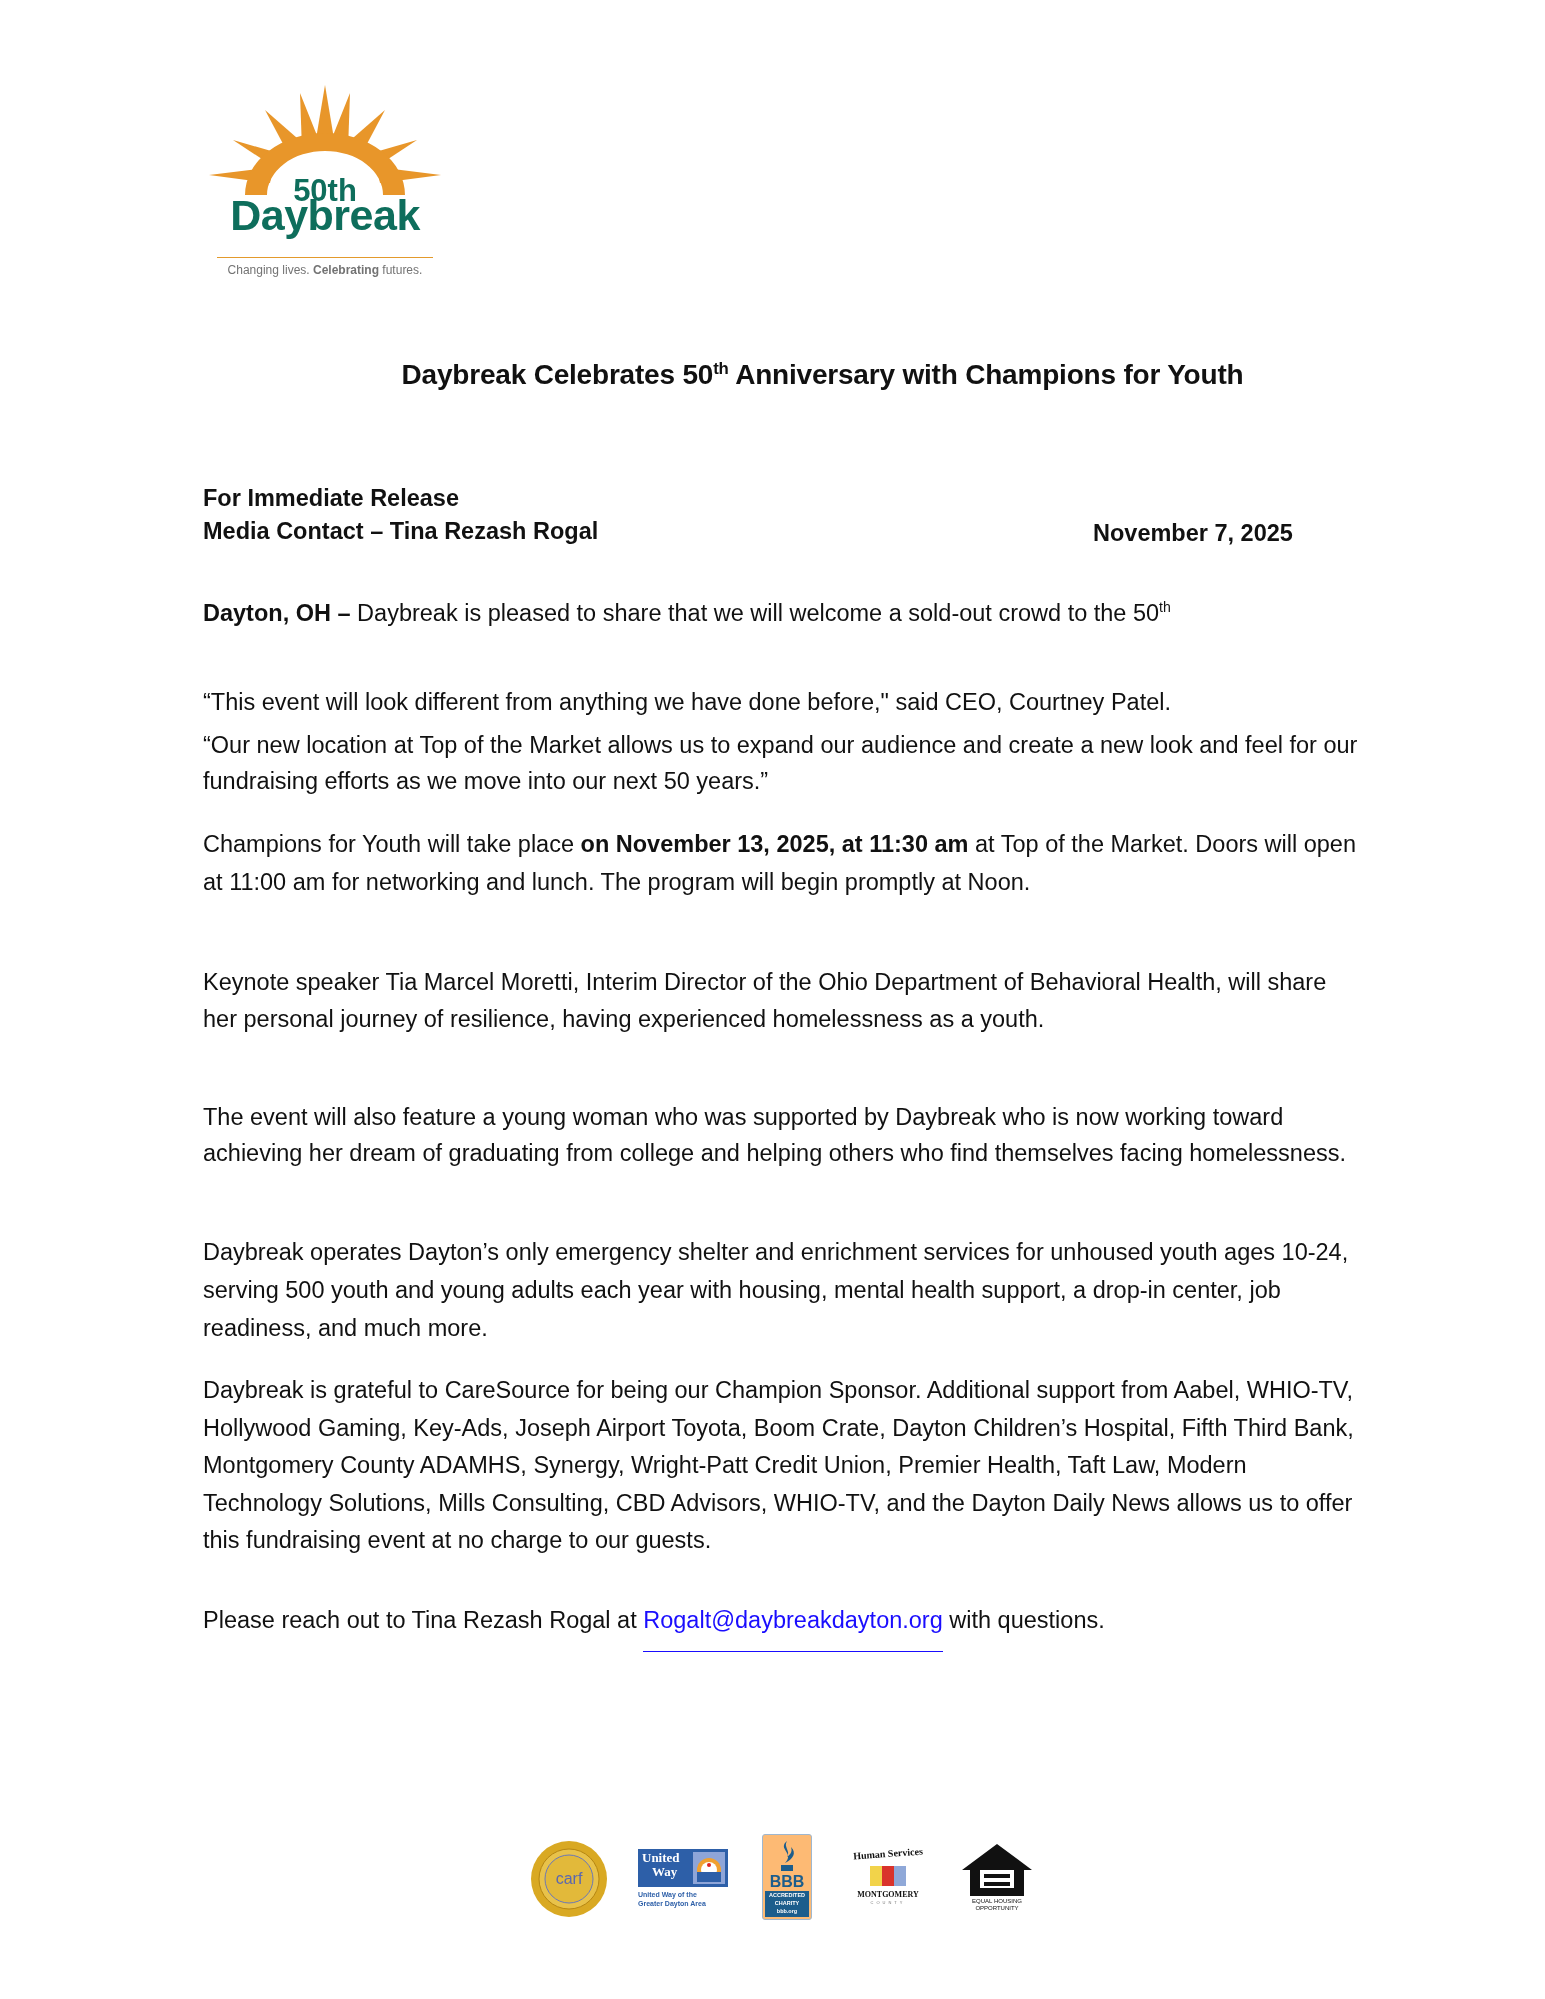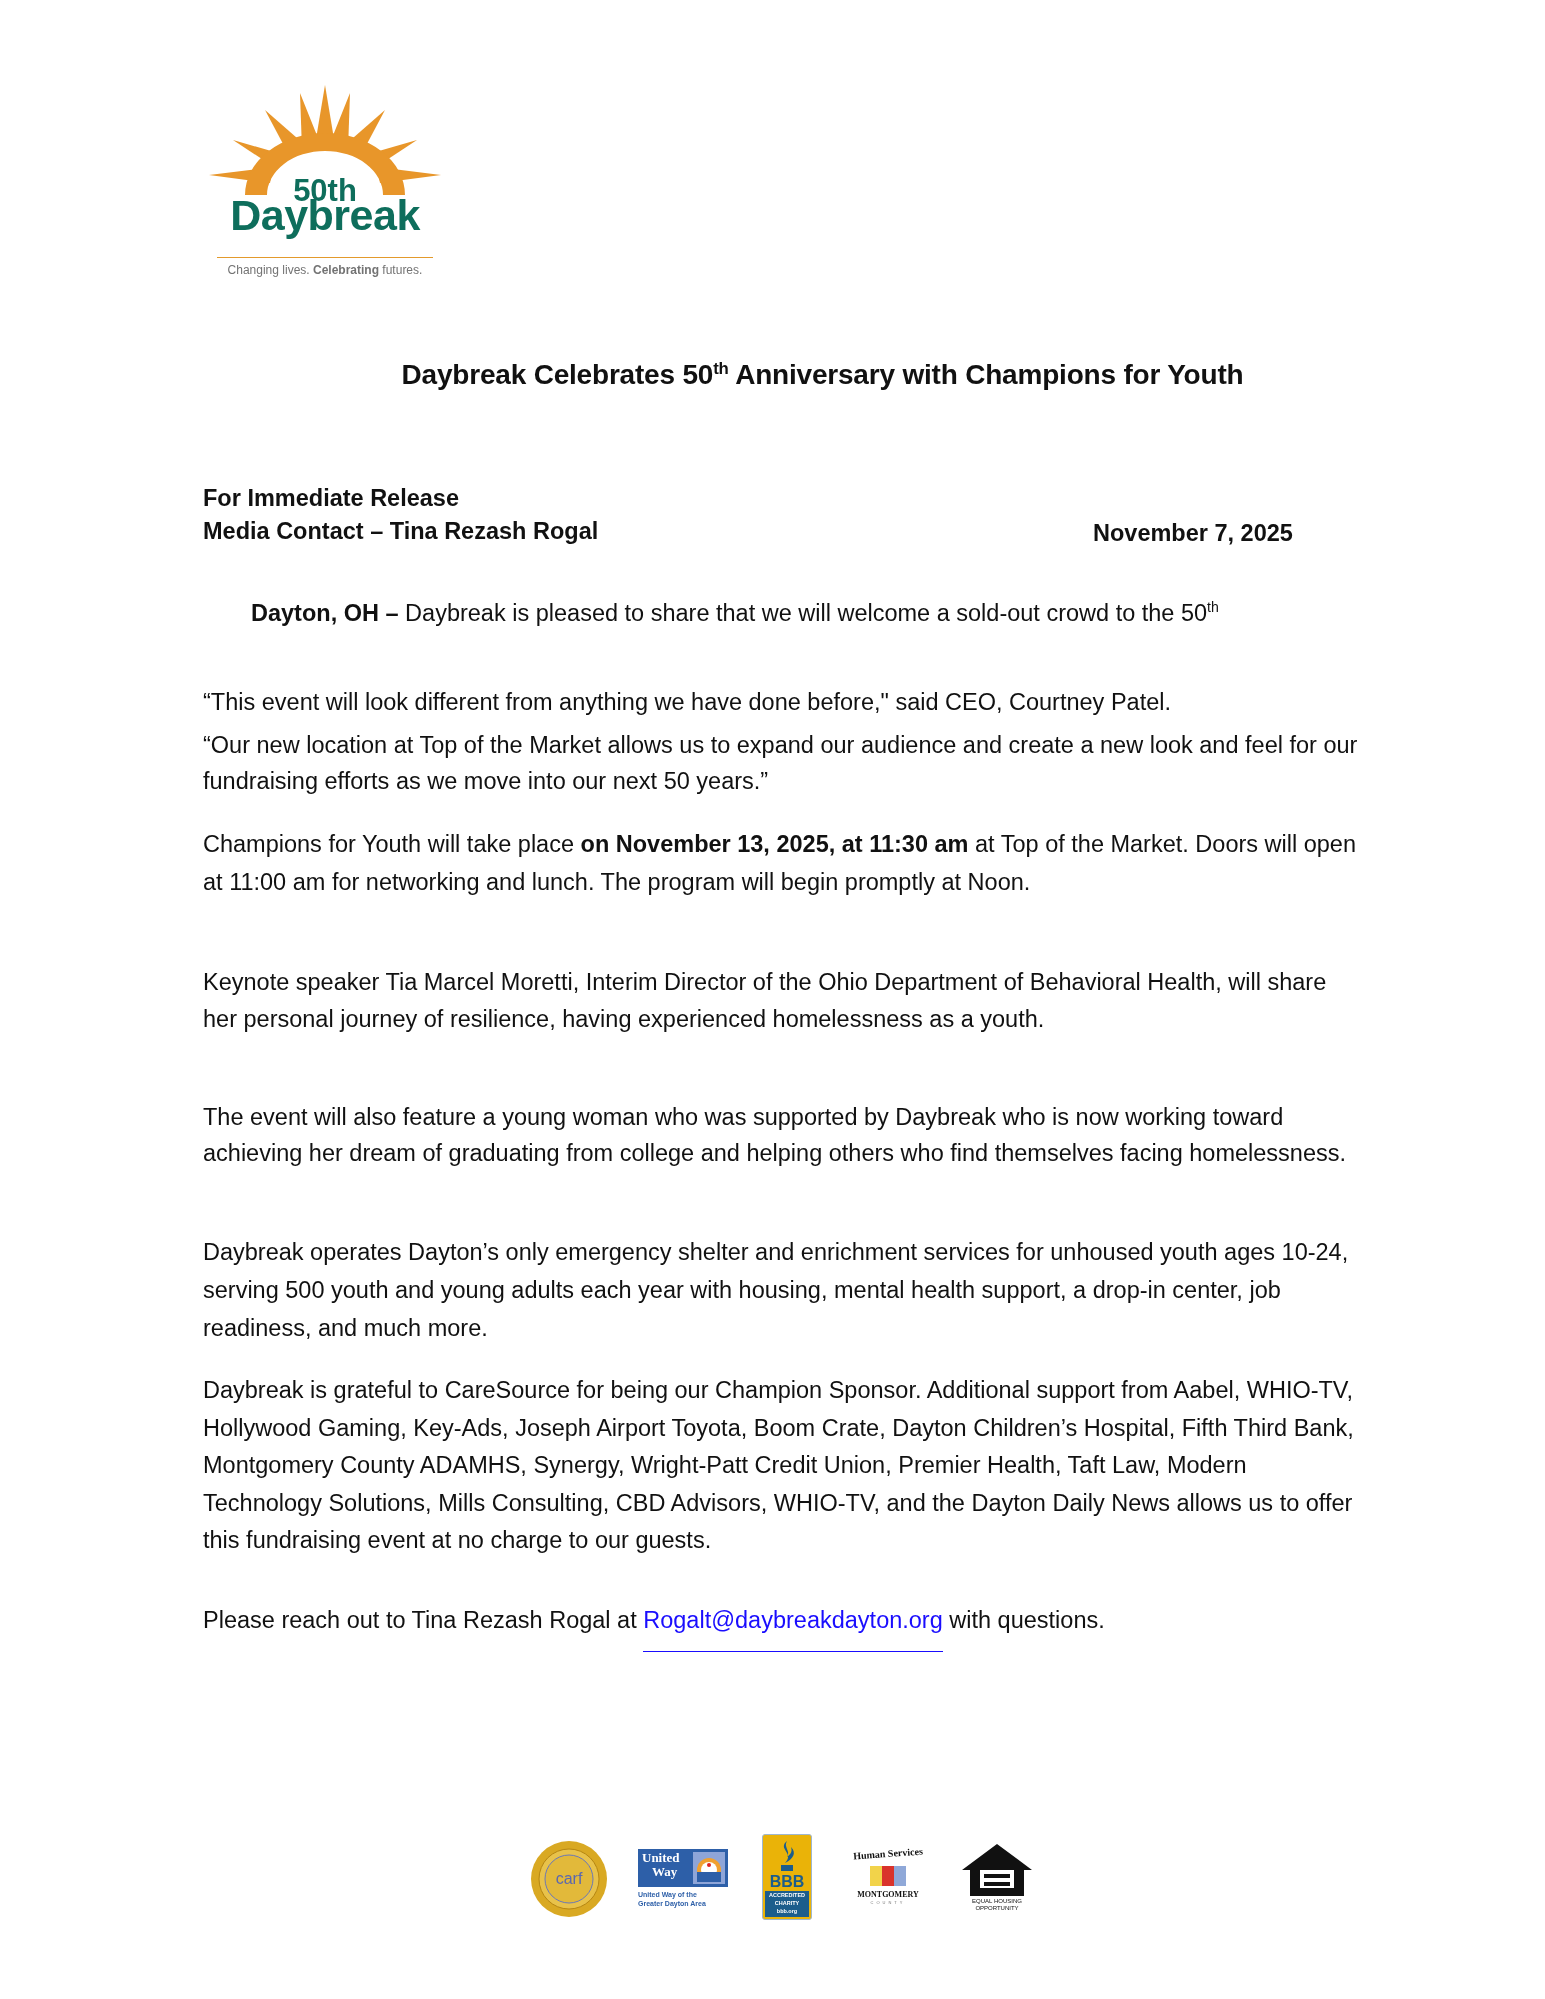--- a/index.html
+++ b/index.html
@@ -47,21 +47,21 @@
     <span>futures.</span>
   </div>
 </div>
 
 <div class="abs title"><span>Daybreak Celebrates 50</span><sup>th</sup><span> Anniversary with Champions for Youth</span></div>
 
 <div class="abs hdr" style="top:485px;">For Immediate Release</div>
 <div class="abs hdr" style="top:518px;">Media Contact – Tina Rezash Rogal</div>
 <div class="abs date">November 7, 2025</div>
 
-<div class="abs para" style="top:590px;line-height:47px;margin-left:48px;">
+<div class="abs para" style="top:590px;line-height:47px;">
   <b>Dayton, OH –</b><span> Daybreak is pleased to share that we will welcome a sold-out crowd to the 50</span><sup>th</sup><br>
 </div>
 <div class="abs para" style="top:684px;">“This event will look different from anything we have done before," said CEO, Courtney Patel.</div>
 <div class="abs para" style="top:727px;">“Our new location at Top of the Market allows us to expand our audience and create a new look and feel for our fundraising efforts as we move into our next 50 years.”</div>
 
 <div class="abs para" style="top:825px;line-height:38px;"><span>Champions for Youth will take place </span><b>on November 13, 2025, at 11:30 am</b><span> at Top of the Market. Doors will open at 11:00 am for networking and lunch. The program will begin promptly at Noon.</span></div>
 
 <div class="abs para" style="top:964px;line-height:37px;">Keynote speaker Tia Marcel Moretti, Interim Director of the Ohio Department of Behavioral Health, will share her personal journey of resilience, having experienced homelessness as a youth.</div>
 
 <div class="abs para" style="top:1099px;line-height:36px;">The event will also feature a young woman who was supported by Daybreak who is now working toward achieving her dream of graduating from college and helping others who find themselves facing homelessness.</div>
@@ -87,21 +87,21 @@
       <svg width="32" height="32" viewBox="0 0 32 32">
           <circle cx="16" cy="18" r="12" fill="#f0a030"></circle>
           <circle cx="16" cy="18" r="8" fill="#fff"></circle>
           <rect x="4" y="20" width="24" height="10" fill="#2d5fa8"></rect>
           <circle cx="16" cy="13" r="2" fill="#d22"></circle>
         </svg>
     </div>
   </div>
   <div style="position:absolute;left:108px;top:60px;font-size:7px;font-weight:bold;color:#2d5fa8;line-height:9px;"><span>United Way of the</span><br><span>Greater Dayton Area</span></div>
 
-  <div style="position:absolute;left:232px;top:4px;width:48px;height:84px;border:1px solid #9fb7cf;border-radius:3px;background:#eab308;">
+  <div style="position:absolute;left:232px;top:4px;width:48px;height:84px;border:1px solid #9fb7cf;border-radius:3px;background:#fdba74;">
     <svg width="48" height="34" viewBox="0 0 48 34" style="position:absolute;left:0;top:4px;">
         <path d="M24,2 C14,10 32,14 22,24 C30,20 34,14 28,8 C30,14 26,16 24,18 C28,12 20,8 24,2Z" fill="#1c5d8c"></path>
         <rect x="18" y="26" width="12" height="6" fill="#1c5d8c"></rect>
       </svg>
     <div style="position:absolute;left:0;width:48px;top:38px;text-align:center;font-weight:bold;font-size:16px;color:#1c5d8c;">BBB</div>
     <div style="position:absolute;left:2px;width:44px;top:56px;height:26px;background:#1c5d8c;color:#fff;text-align:center;font-size:5.5px;line-height:8px;font-weight:bold;"><span>ACCREDITED</span><br><span>CHARITY</span><br><span>bbb.org</span></div>
   </div>
 
   <div style="position:absolute;left:310px;top:14px;width:96px;height:70px;">
     <div style="position:absolute;left:0;width:96px;top:4px;text-align:center;font-weight:bold;font-size:10px;font-family:'Liberation Serif',serif;transform:rotate(-4deg);">Human Services</div>

